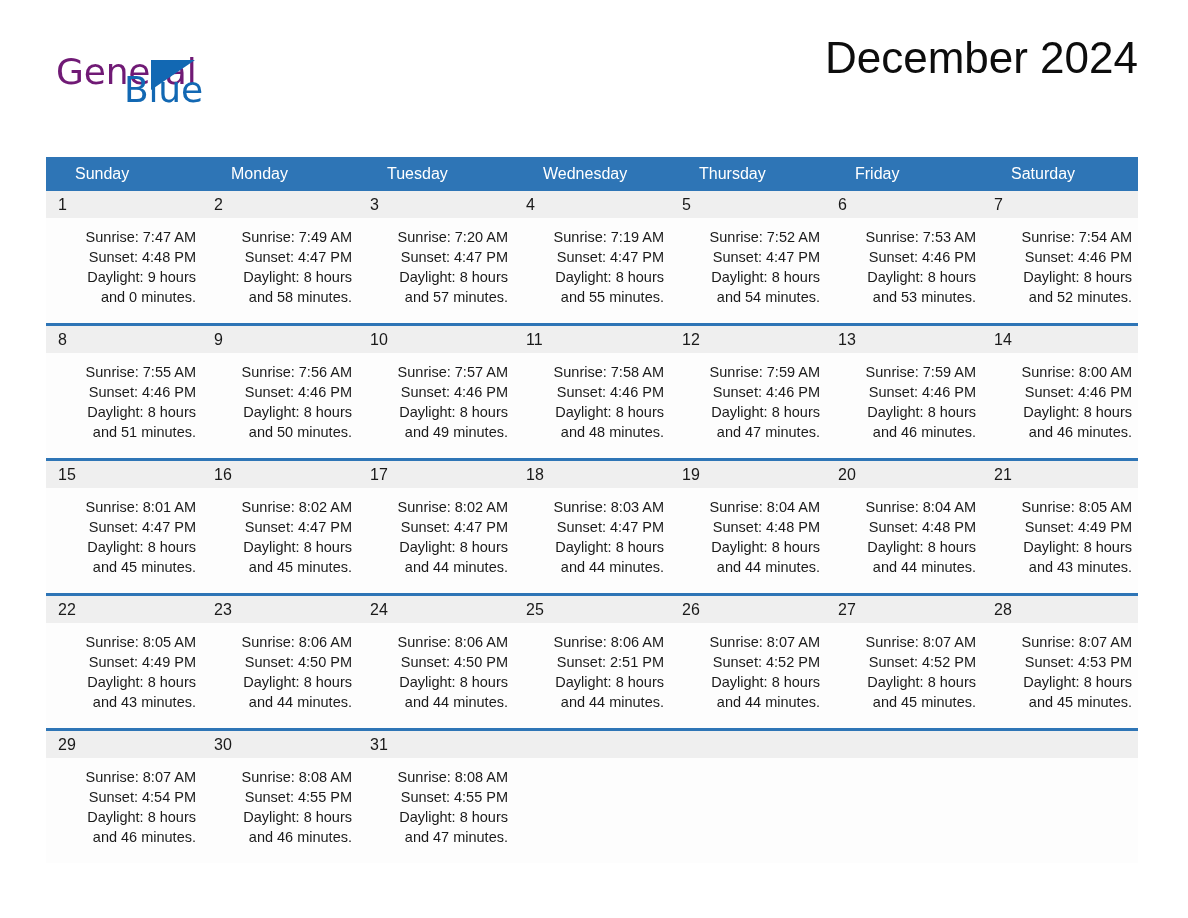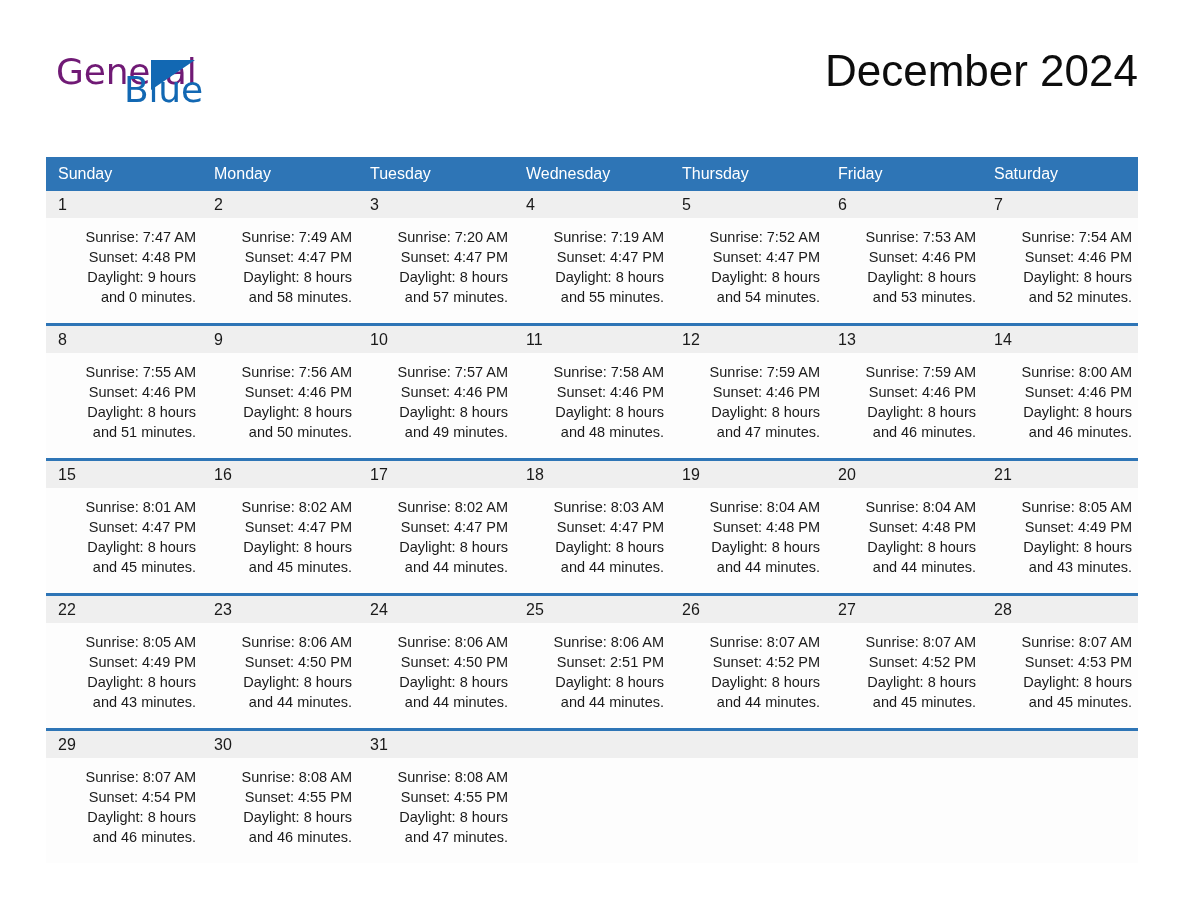--- a/index.html
+++ b/index.html
@@ -67,21 +67,21 @@
     color: #1268b3;
     font-family: "DejaVu Sans", sans-serif;
     font-weight: 400;
     line-height: 40px;
     margin-left: 20px;
   }
 
   .title-block {
     position: absolute;
     right: 50px;
-    top: 44px;
+    top: 31px;
     text-align: left;
   }
   .cal-title {
     font-size: 44px;
     font-weight: 400;
     color: #0d0d0d;
     line-height: 54px;
     letter-spacing: 0px;
     white-space: nowrap;
   }
@@ -106,21 +106,21 @@
     display: flex;
     width: 100%;
     background: #2e75b6;
     height: 34px;
   }
   .weekday-cell {
     flex: 1 1 0;
     color: #ffffff;
     font-size: 16px;
     line-height: 34px;
-    padding-left: 12px;
+    padding-left: 29px;
     box-sizing: border-box;
     white-space: nowrap;
     overflow: hidden;
   }
 
   .week-row {
     display: flex;
     width: 100%;
     border-top: 3px solid #2e75b6;
     background: #fdfdfd;

